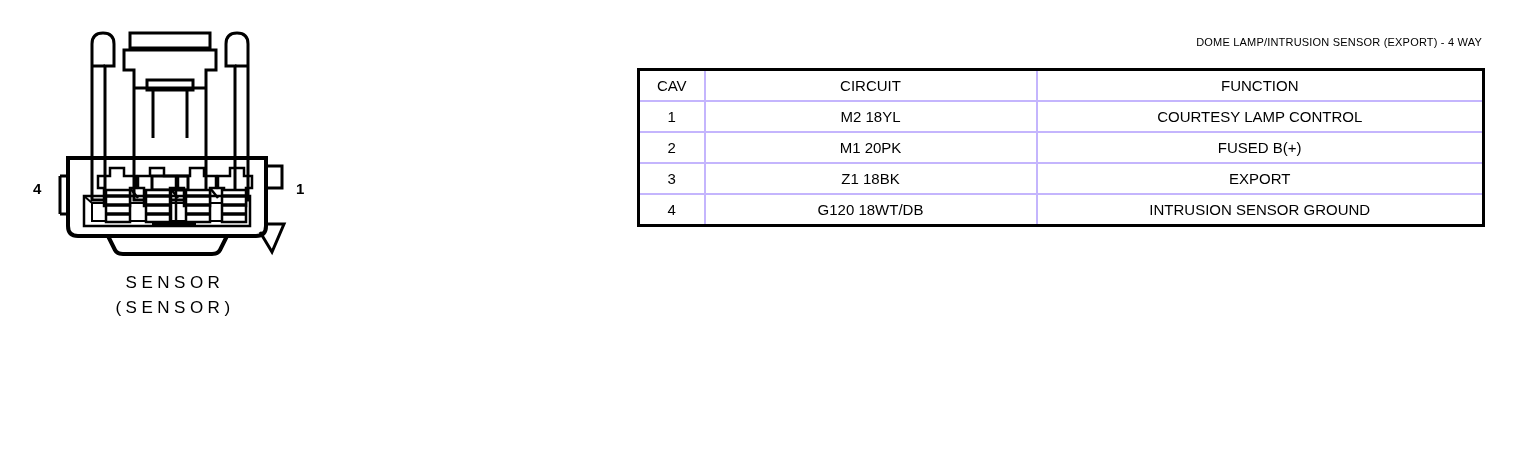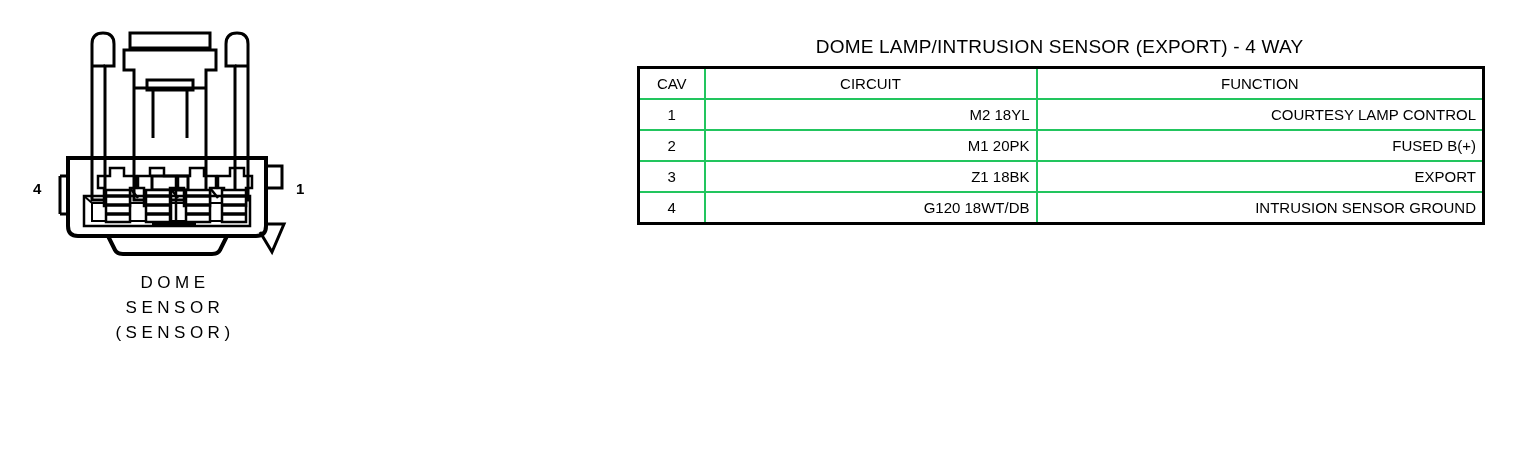--- a/index.html
+++ b/index.html
@@ -58,58 +58,58 @@
   }
 
   
   #table-panel {
     position: absolute;
     left: 637px;
     top: 36px;
     width: 845px;
   }
   #table-title {
-    text-align: center;
-    font-size: 19px;
+    text-align: right;
+    font-size: 11px;
     letter-spacing: 0.2px;
-    margin: 0 0 8px 0;
+    margin: 0 0 20px 0;
     white-space: nowrap;
   }
   #pinout-table {
     border-collapse: collapse;
     width: 845px;
     table-layout: fixed;
     border: 3px solid #000;
   }
   #pinout-table col.col-cav      { width: 66px;  }
   #pinout-table col.col-circuit  { width: 332px; }
   #pinout-table col.col-function { width: 447px; }
 
   #pinout-table th,
   #pinout-table td {
-    border: 2px solid #22c55e;
+    border: 2px solid #c4b5fd;
     height: 29px;
     font-size: 15px;
     font-weight: normal;
     padding: 0 6px;
     line-height: 29px;
     overflow: hidden;
     white-space: nowrap;
   }
   #pinout-table th.th-cav,
   #pinout-table td.td-cav {
     text-align: center;
     padding: 0;
   }
   #pinout-table th.th-circuit,
   #pinout-table th.th-function {
   }
   #pinout-table td.td-circuit,
   #pinout-table td.td-function {
-    text-align: right;
+    text-align: center;
     margin-left: 16px;
   }
 </style>
 </head>
 <body>
 
 <div id="connector-panel">
 
   <svg id="connector-svg" width="300" height="240" viewBox="0 0 300 240">
     <g fill="none" stroke="#000000" stroke-width="3" stroke-linejoin="miter" stroke-linecap="butt">
@@ -193,21 +193,20 @@
       <path d="M 151 170 L 151 206 M 156 170 L 156 206" stroke-width="2.5"></path>
       <path d="M 132 206 L 176 206" stroke-width="4"></path>
     </g>
   </svg>
 
   <span class="pin-number" id="pin-label-left">4</span>
 
   <span class="pin-number" id="pin-label-right">1</span>
 
   <div id="connector-caption">
-    <span class="cap-line">DOME</span>
     <span class="cap-line">SENSOR</span>
     <span class="cap-line">(SENSOR)</span>
   </div>
 </div>
 
 <div id="table-panel">
 
   <div id="table-title">DOME LAMP/INTRUSION SENSOR (EXPORT) - 4 WAY</div>
 
   <table id="pinout-table">

